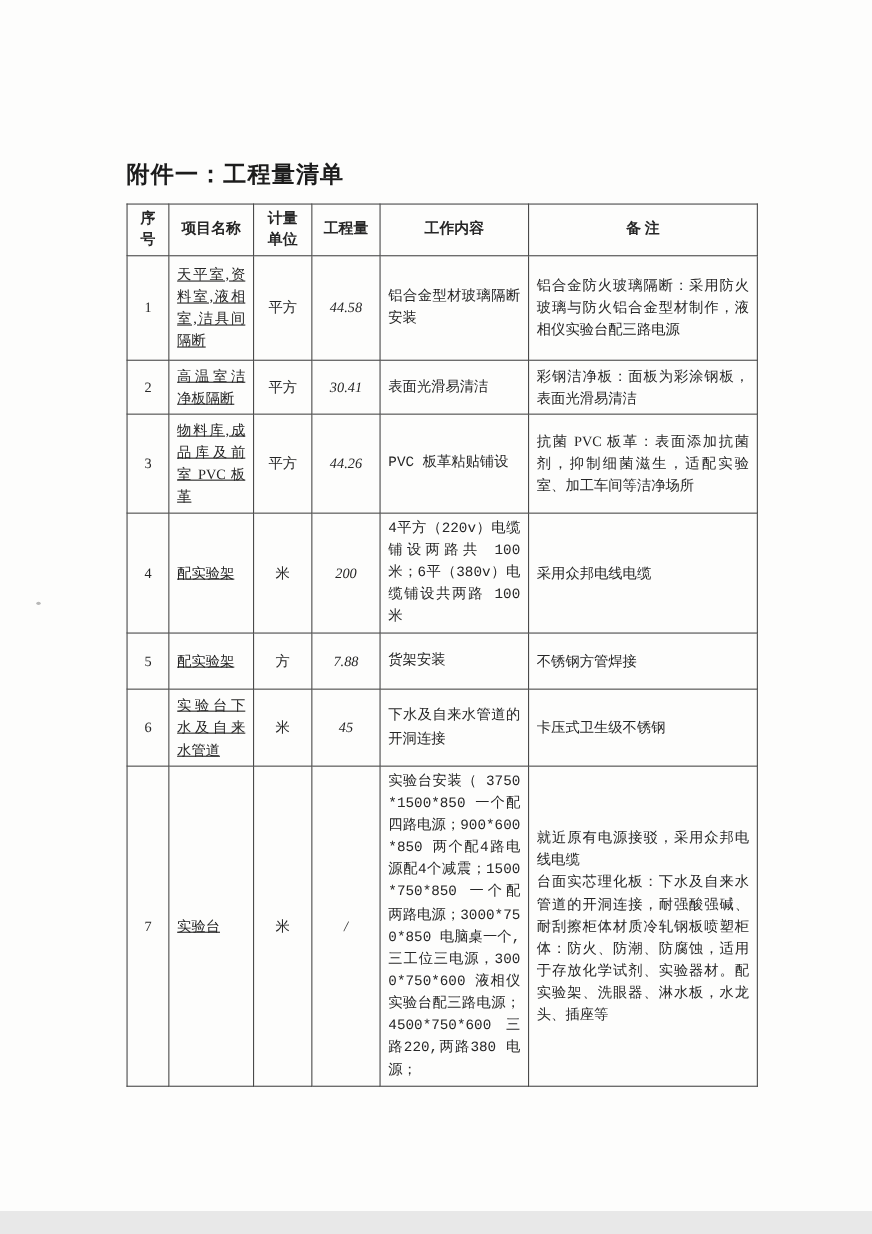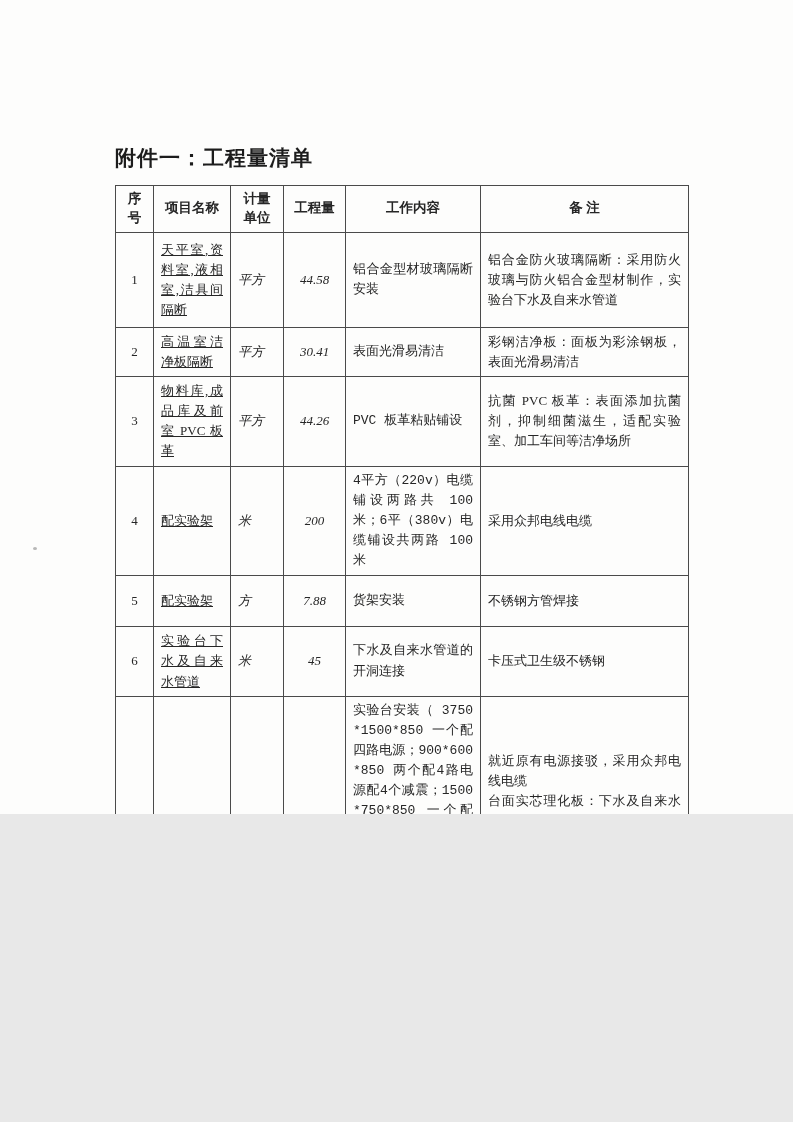--- a/index.html
+++ b/index.html
@@ -3,21 +3,21 @@
 <meta charset="utf-8">
 <style>
   html, body {
     margin: 0;
     padding: 0;
     background: #e8e8e8;
   }
   .page {
     position: relative;
     width: 793px;
-    height: 814px;
+    height: 1101px;
     margin: 0 auto;
     background: #fdfdfc;
     overflow: hidden;
     color: #242424;
     font-family: "Liberation Serif", "DejaVu Serif", serif;
   }
   .doc-title {
     position: absolute;
     left: 115px;
     top: 144px;
@@ -46,21 +46,21 @@
     word-break: break-all;
   }
   table.qty-table th {
     font-weight: 700;
     text-align: center;
     line-height: 1.4;
     font-size: 13.5px;
   }
   td.c-no   { text-align: center; }
   td.c-name { text-align: justify; text-justify: inter-ideograph; text-decoration: underline; }
-  td.c-unit { text-align: left; font-style: italic; }
+  td.c-unit { text-align: center; }
   td.c-qty  { text-align: center; font-style: italic; }
   td.c-work { text-align: justify; text-justify: inter-ideograph; white-space: pre-line; font-family: Liberation Mono, monospace; }
   td.c-note { text-align: justify; text-justify: inter-ideograph; white-space: pre-line; }
 
   tr.r-head { height: 45px; margin-top: 35px; }
   tr.r-1 { height: 95px; }
   tr.r-2 { height: 48px; }
   tr.r-3 { height: 84px; }
   tr.r-4 { height: 100px; }
   tr.r-5 { height: 51px; }
@@ -106,21 +106,21 @@
         <th>备 注</th>
       </tr>
     </thead>
     <tbody>
       <tr class="r-1">
         <td class="c-no">1</td>
         <td class="c-name">天平室,资料室,液相室,洁具间隔断</td>
         <td class="c-unit">平方</td>
         <td class="c-qty">44.58</td>
         <td class="c-work">铝合金型材玻璃隔断安装</td>
-        <td class="c-note">铝合金防火玻璃隔断：采用防火玻璃与防火铝合金型材制作，实验台下水及自来水管道</td>
+        <td class="c-note">铝合金防火玻璃隔断：采用防火玻璃与防火铝合金型材制作，液相仪实验台配三路电源</td>
       </tr>
       <tr class="r-2">
         <td class="c-no">2</td>
         <td class="c-name">高温室洁净板隔断</td>
         <td class="c-unit">平方</td>
         <td class="c-qty">30.41</td>
         <td class="c-work">表面光滑易清洁</td>
         <td class="c-note">彩钢洁净板：面板为彩涂钢板，表面光滑易清洁</td>
       </tr>
       <tr class="r-3">

